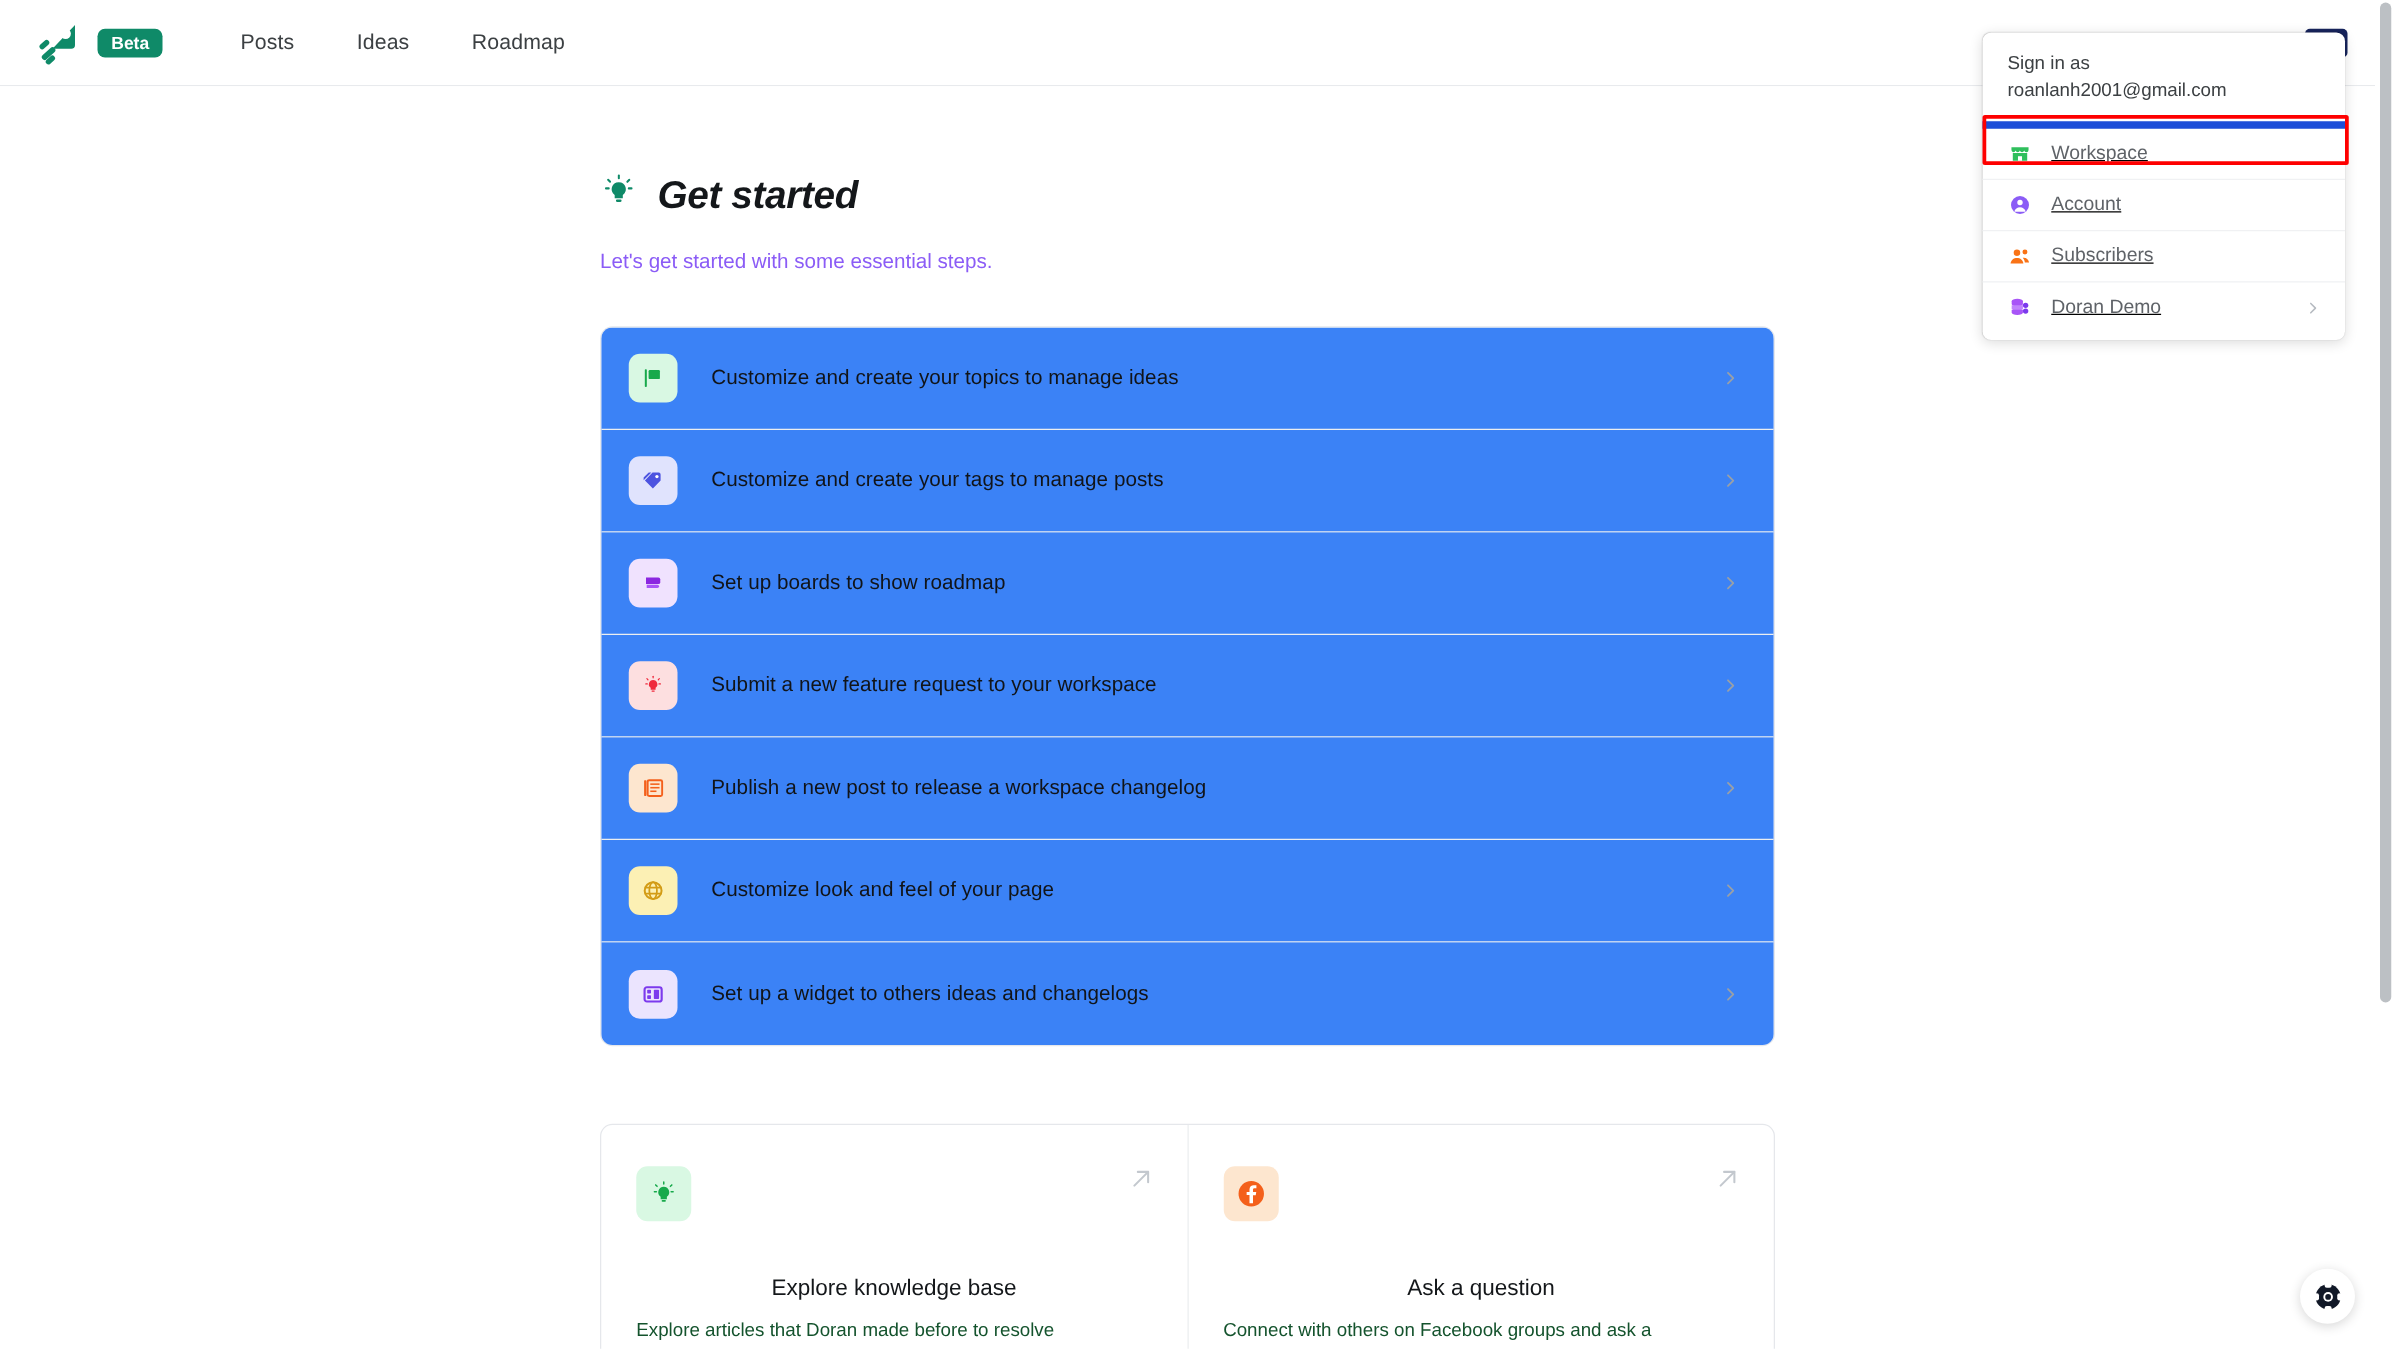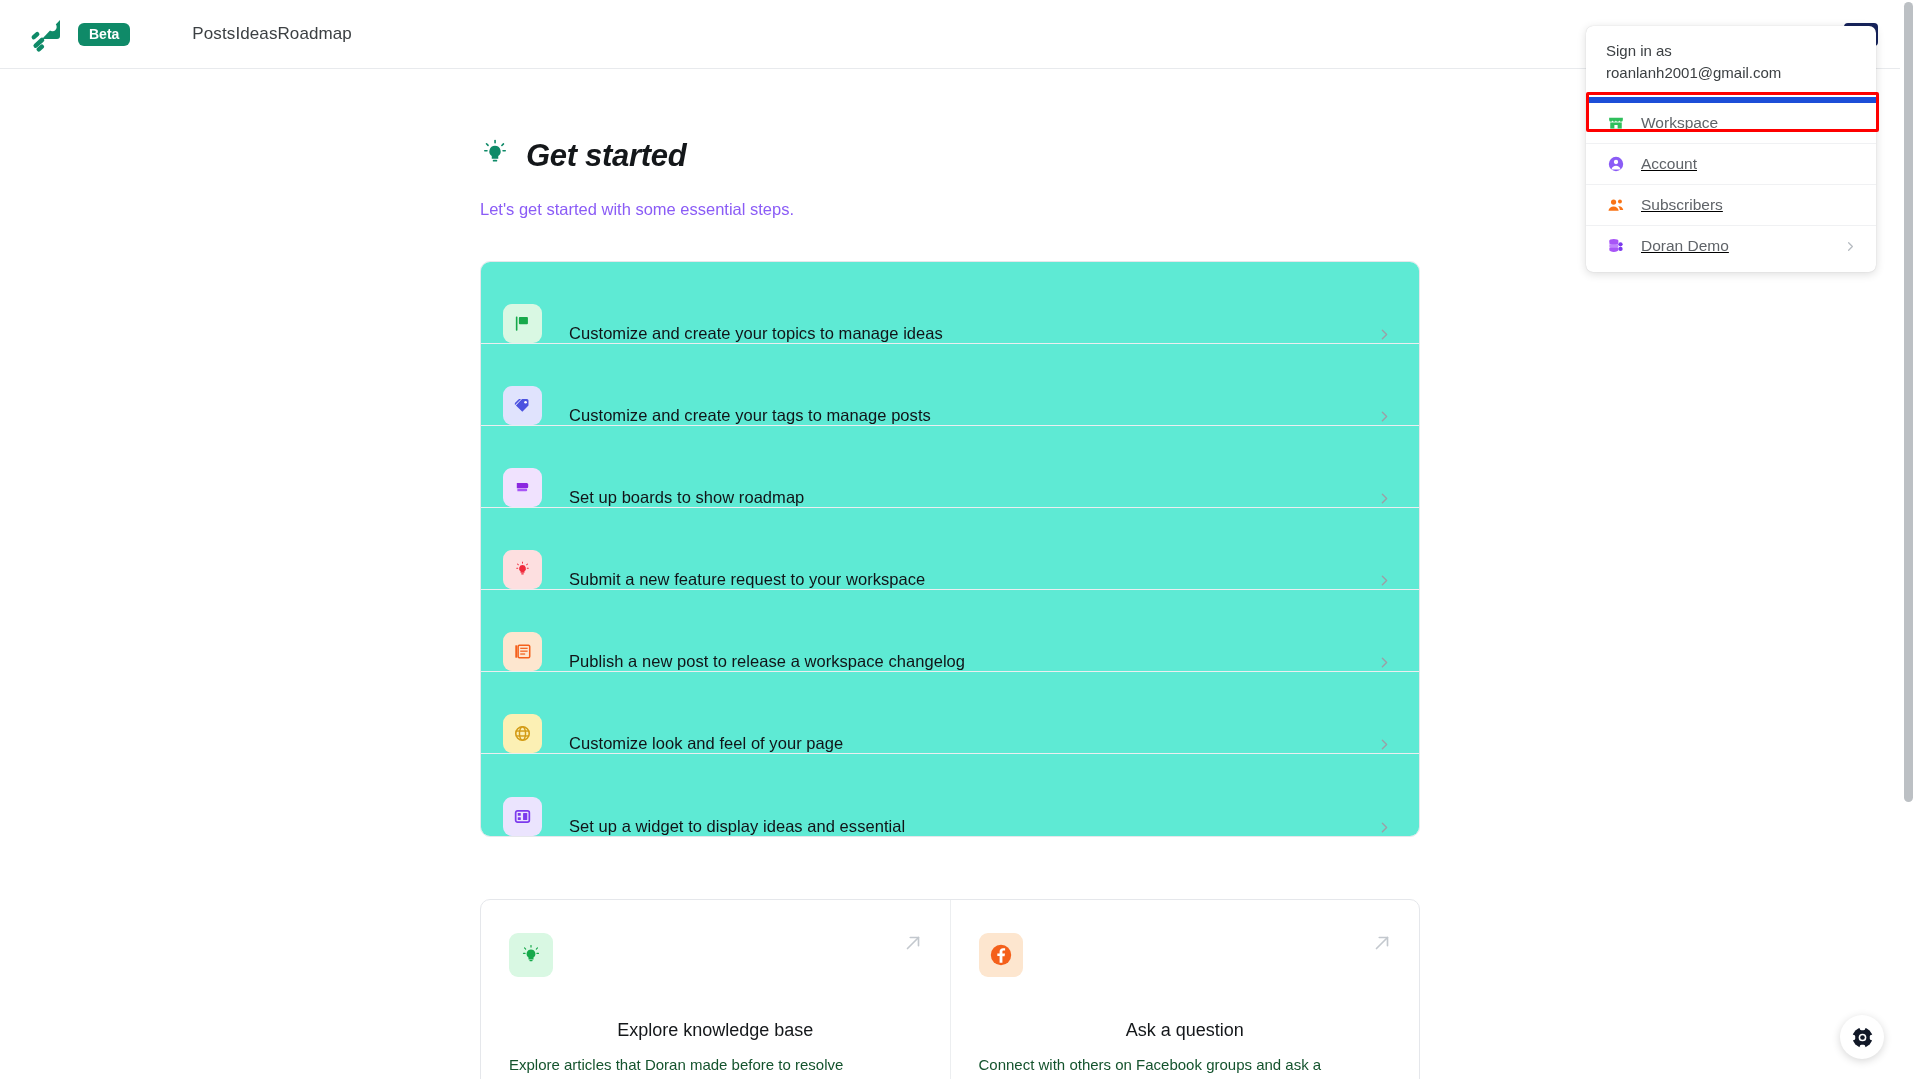--- a/index.html
+++ b/index.html
@@ -20,21 +20,21 @@
     display: flex; align-items: center;
   }
   .logo-wrap { display: flex; align-items: center; margin-left: 30px; gap: 12px; }
   .logo-mark { width: 36px; height: 36px; display: block; }
   .beta-badge {
     background: #0f8a68; color: #fff;
     font-size: 14px; font-weight: 700;
     padding: 4px 11px 5px; border-radius: 6px;
     line-height: 1;
   }
-  .nav { display: flex; align-items: center; margin-left: 62px; }
+  .nav { display: flex; align-items: center; margin-left: 62px; gap: 50px; }
   .nav-link {
     font-size: 17px; color: #3c4043; text-decoration: none;
     letter-spacing: .1px;
   }
   .header-right {
     margin-left: auto; display: flex; align-items: center;
     gap: 18px; margin-right: 22px; position: relative;
   }
   .notif-dot {
     width: 11px; height: 11px; border-radius: 50%;
@@ -69,24 +69,24 @@
 
   
   .steps {
     margin-top: 42px;
     border: 1px solid #e5e7eb;
     border-radius: 10px;
     background: #fff;
     overflow: hidden;
   }
   .step {
-    display: flex; align-items: flex-end;
+    display: flex; align-items: center;
     height: 82px; padding: 0 26px 0 22px;
     border-bottom: 1px solid #eceef0;
-    cursor: pointer; background: #5eead4;
+    cursor: pointer; background: #3b82f6;
   }
   .step:last-child { border-bottom: none; }
   .step-icon {
     width: 39px; height: 39px; border-radius: 9px;
     flex: 0 0 39px; display: flex; align-items: center;
     justify-content: center;
   }
   .step-label {
     margin-left: 27px; font-size: 16.5px; color: #111418;
     letter-spacing: .05px;
@@ -347,21 +347,21 @@
 
       <div class="step">
         <span class="step-icon" style="background:#ebe4fe;">
           <svg width="19" height="19" viewBox="0 0 20 20">
             <rect x="2.8" y="4" width="14.4" height="12" rx="2" fill="none" stroke="#7c3aed" stroke-width="1.8"></rect>
             <rect x="5" y="6.2" width="3.2" height="3" rx=".6" fill="#7c3aed"></rect>
             <rect x="5" y="10.8" width="3.2" height="3" rx=".6" fill="#7c3aed"></rect>
             <rect x="10.6" y="6.2" width="4.4" height="7.6" rx=".6" fill="#7c3aed"></rect>
           </svg>
         </span>
-        <span class="step-label">Set up a widget to display ideas and essential</span>
+        <span class="step-label">Set up a widget to others ideas and changelogs</span>
         <span class="chev">
           <svg width="17" height="17" viewBox="0 0 24 24" fill="none" stroke="currentColor" stroke-width="2" stroke-linecap="round" stroke-linejoin="round">
               <polyline points="9 18 15 12 9 6"></polyline>
             </svg>
         </span>
       </div>
     </div>
 
     <div class="cards">
 

